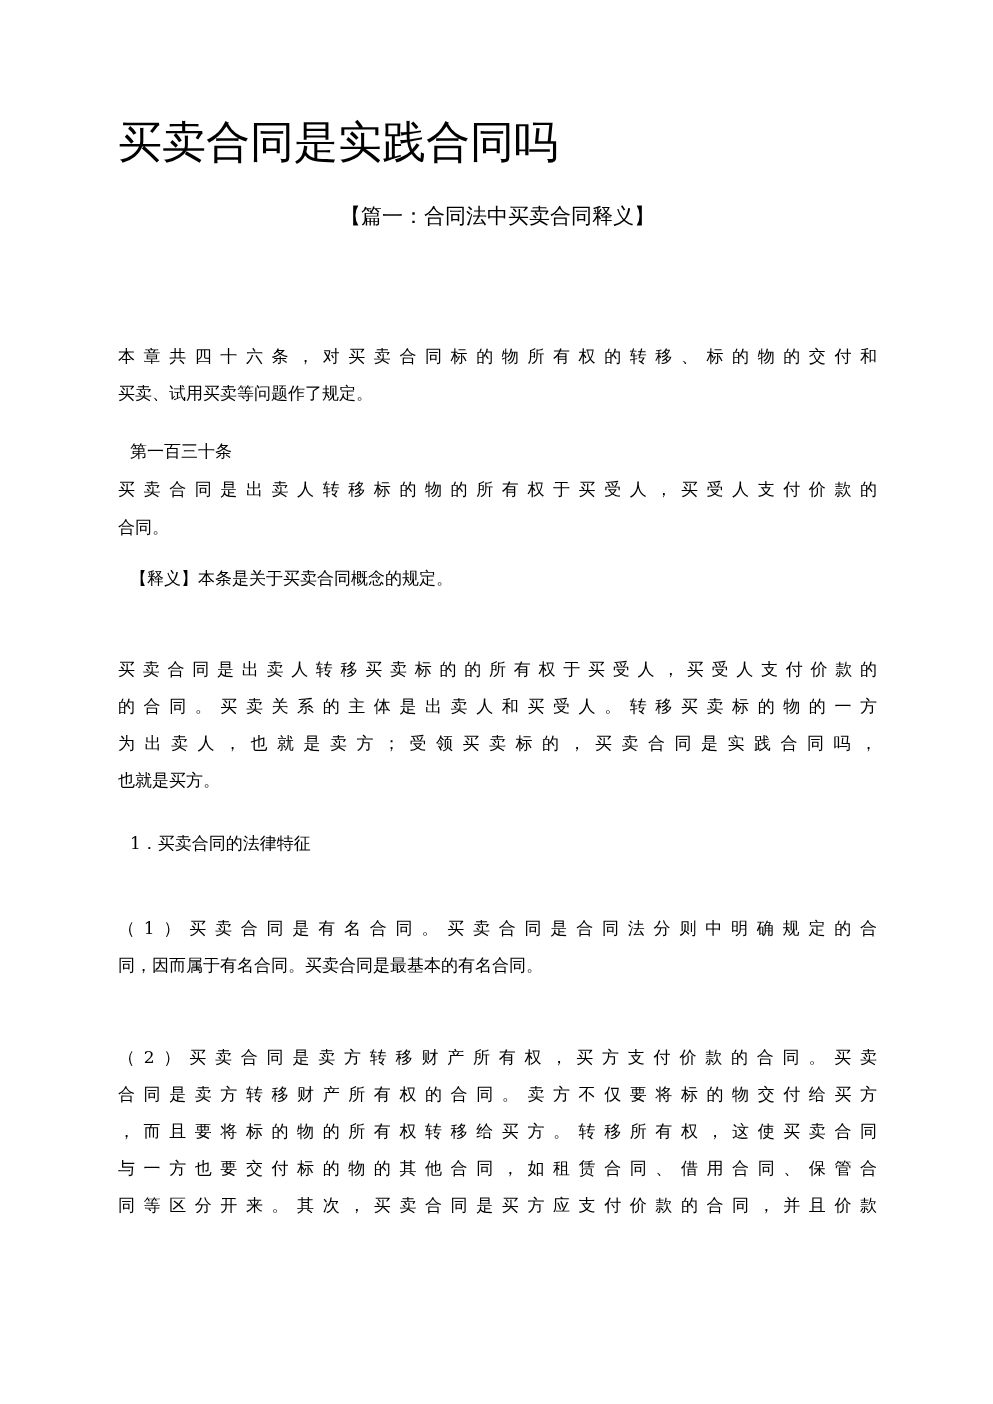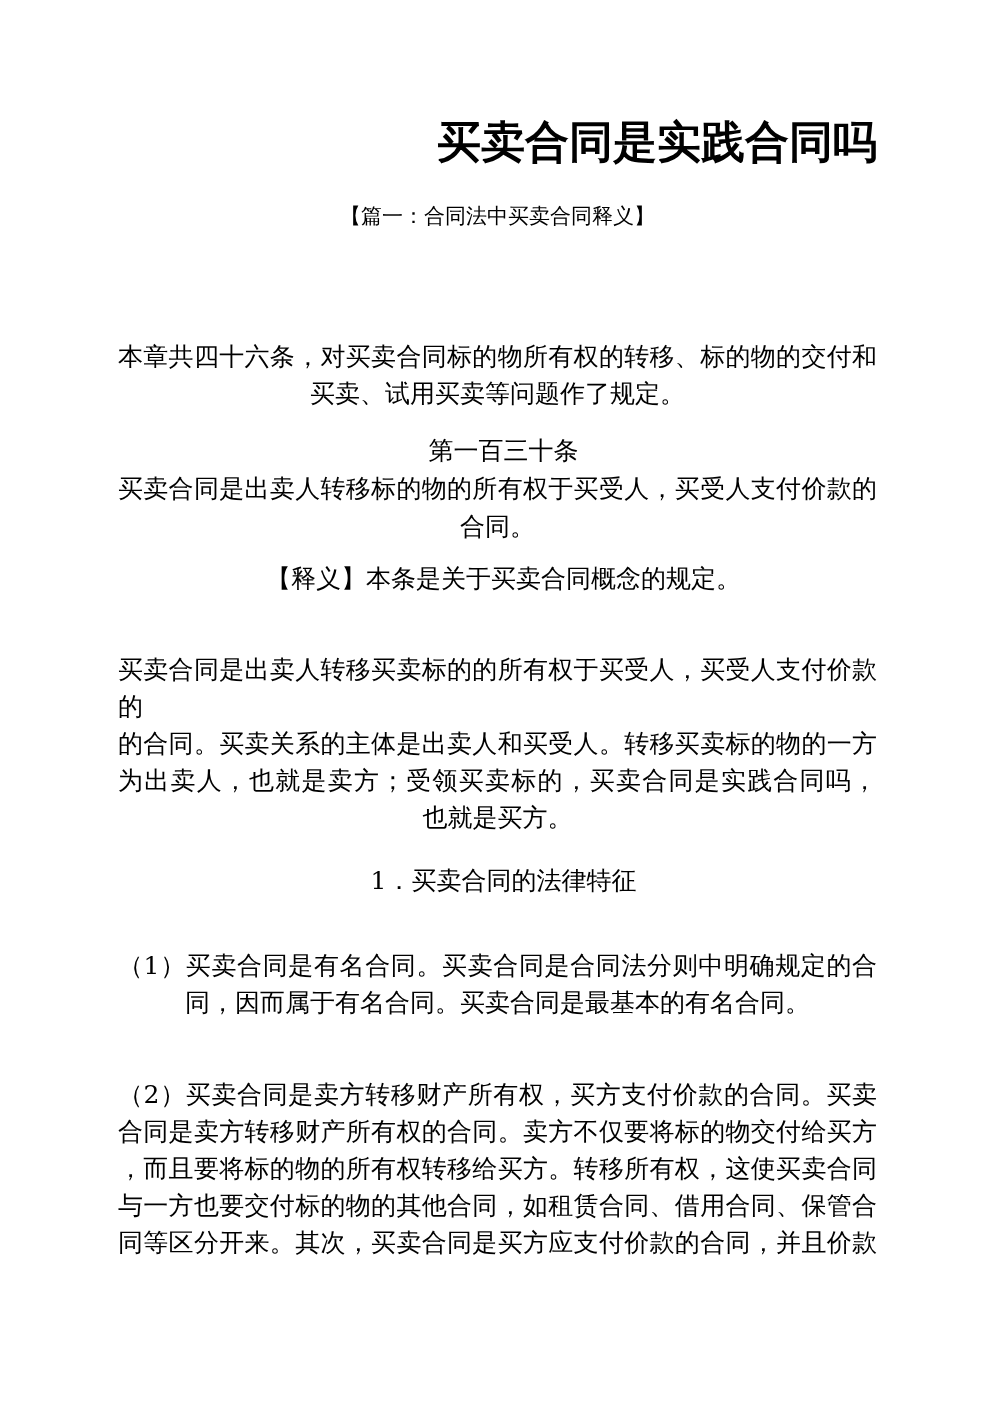--- a/index.html
+++ b/index.html
@@ -16,39 +16,39 @@
     background: #ffffff;
     color: #000000;
     padding: 0 116px 0 118px;
     overflow: hidden;
     font-family: "DejaVu Serif", "Liberation Serif", serif;
   }
   .doc-title {
     margin: 116px 0 0 0;
     font-size: 44px;
     line-height: 52px;
-    font-weight: bold;
-    text-align: right;
+    font-weight: normal;
+    text-align: left;
     white-space: nowrap;
   }
   .doc-subtitle {
     margin: 28px 0 0 0;
     font-size: 21px;
     line-height: 40px;
     font-weight: normal;
     text-align: center;
     white-space: nowrap;
   }
   .body-block {
-    font-size: 25px;
+    font-size: 17px;
     line-height: 37px;
   }
   .lh38 .bline, .lh38.bline { line-height: 38px; }
   .bline {
-    text-align: center;
+    text-align: left;
   }
   
   .jfull {
     text-align: justify;
     text-align-last: justify;
   }
   .ind { padding-left: 12px; }
   .mt-paraA   { margin-top: 102px; }
   .mt-article { margin-top: 20px; }
   .mt-shiyi   { margin-top: 14px; }

